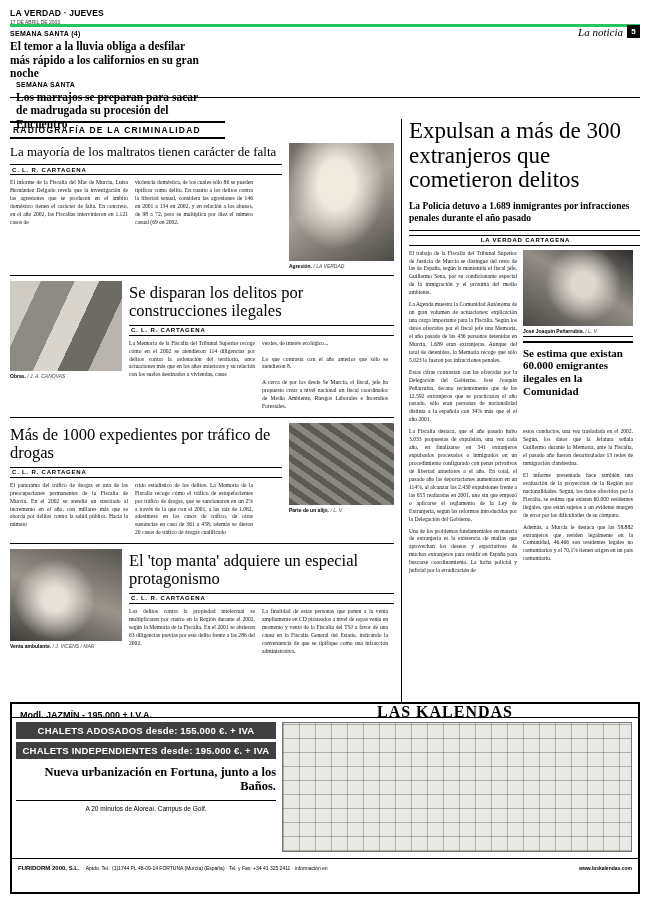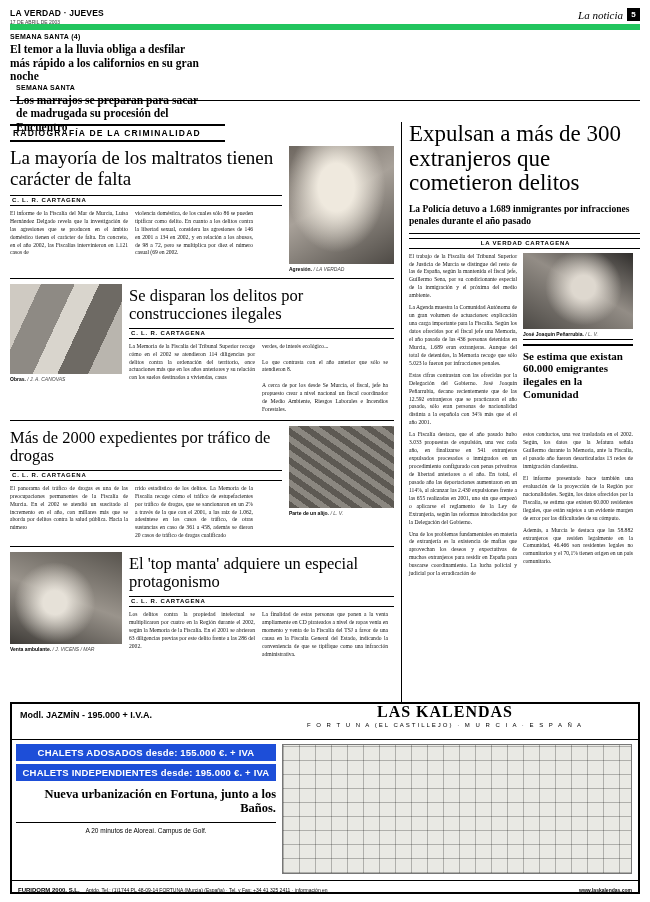--- a/index.html
+++ b/index.html
@@ -17,22 +17,23 @@
     left: 0; top: 0;
     width: 650px; height: 902px;
     padding: 8px 10px;
   }
 
   
   .masthead {
     display: flex;
     align-items: flex-start;
     height: 16px;
-    border-bottom: 6px solid #22c55e;
+    border-bottom: 3px solid #22c55e;
     padding-bottom: 16px;
+    flex-direction: column;
   }
   .mh-left { font-family:"Liberation Sans", sans-serif; font-weight:bold; font-size:8.5px; letter-spacing:0.2px;}
   .mh-date { font-family:"Liberation Sans", sans-serif; font-size:5px; color:#333; margin-top:1px;}
   .mh-right { margin-left:auto; display:flex; align-items:center; gap:4px;}
   .mh-section { font-family:"Liberation Serif", serif; font-style:italic; font-size:11px; }
   .mh-pagenum {
     background:#000; color:#fff; font-family:"Liberation Sans", sans-serif;
     font-size:8px; font-weight:bold; width:13px; height:13px;
     display:flex; align-items:center; justify-content:center;
   }
@@ -104,21 +105,21 @@
     font-size: 8.5px;
     letter-spacing: 1.2px;
     display:inline-block;
     width: 215px;
     margin-bottom: 4px;
   }
 
   h1.story-title {
     font-family:"Liberation Serif", serif;
     font-weight: normal;
-    font-size: 19px;
+    font-size: 13px;
     line-height: 1.1;
     margin: 2px 0 5px 0;
   }
   h2.story-title-sm {
     font-family:"Liberation Serif", serif;
     font-weight: normal;
     font-size: 16.5px;
     line-height: 1.08;
     margin: 3px 0 5px 0;
   }
@@ -210,21 +211,21 @@
     position:absolute;
     left: 10px; right: 10px;
     bottom: 8px;
     height: 192px;
     border: 2px solid #000;
     background:#fff;
     overflow:hidden;
   }
   .ad-top {
     display:flex; align-items:flex-start;
-    height: 36px;
+    height: 14px;
     border-bottom:1px solid #000;
   }
   .ad-model {
     font-family:"Liberation Sans", sans-serif;
     font-weight:bold; font-size:9px;
     padding: 6px 0 0 8px;
     width: 240px;
   }
   .ad-logo {
     flex:1;
@@ -258,21 +259,21 @@
   .ad-right { flex:1; position:relative; }
   .ad-plan {
     position:absolute; inset:4px 6px 6px 2px;
     background:#e9e9e4;
     border:1px solid #777;
     background-image:
       repeating-linear-gradient(0deg, rgba(0,0,0,.25) 0 1px, rgba(0,0,0,0) 1px 14px),
       repeating-linear-gradient(90deg, rgba(0,0,0,.25) 0 1px, rgba(0,0,0,0) 1px 16px);
   }
   .price-line {
-    background:#1d4ed8; color:#fff;
+    background:#404040; color:#fff;
     font-family:"Liberation Sans", sans-serif;
     font-weight:bold; font-size:9.5px;
     padding: 3px 4px; text-align:center;
     margin-bottom: 3px;
     letter-spacing: 0.2px;
   }
   .ad-newtown {
     font-family:"Liberation Serif", serif;
     font-weight:bold; font-size:12.5px; text-align:right; line-height:1.15;
     margin-top:6px;
@@ -380,21 +381,21 @@
 A cerca de por los desde Se Murcia, el fiscal, jefe ha propuesto crear a nivel nacional un fiscal coordinador de Medio Ambiente, Riesgos Laborales e Incendios Forestales.</div>
             </div>
           </div>
         </div>
       </div>
 
       
       <div style="margin-top:6px; border-top:1px solid #000; padding-top:5px;">
         <div style="display:flex; gap:7px;">
           <div style="flex:1;">
-            <h2 class="story-title-sm">Más de 2000 expedientes por tráfico de drogas</h2>
+            <h2 class="story-title-sm">Más de 1000 expedientes por tráfico de drogas</h2>
             <div class="byline">C. L. R. CARTAGENA</div>
             <div style="display:flex; gap:7px;">
               <div class="body-text" style="width:118px;">El panorama del tráfico de drogas es una de las preocupaciones permanentes de la Fiscalía de Murcia. En el 2002 se atendió un suscitado al incremento en el año, con millares más que se aborda por delitos contra la salud pública. Hacia la número</div>
               <div class="body-text" style="width:118px;">rrido estadístico de los delitos. La Memoria de la Fiscalía recoge cómo el tráfico de estupefacientes por tráfico de drogas, que se sancionaron en un 2% a través de la que con el 2001, a las raíz de 1.062, adesíntese en los casos de tráfico, de otras sustancias en caso de 361 a 458, además se dieron 20 casos de tráfico de drogas cualificado</div>
             </div>
           </div>
           <div style="width:105px;">
             <div class="photo ph-c" style="height:82px;"></div>
             <div class="caption">
               <b>Parte de un alijo.</b>

